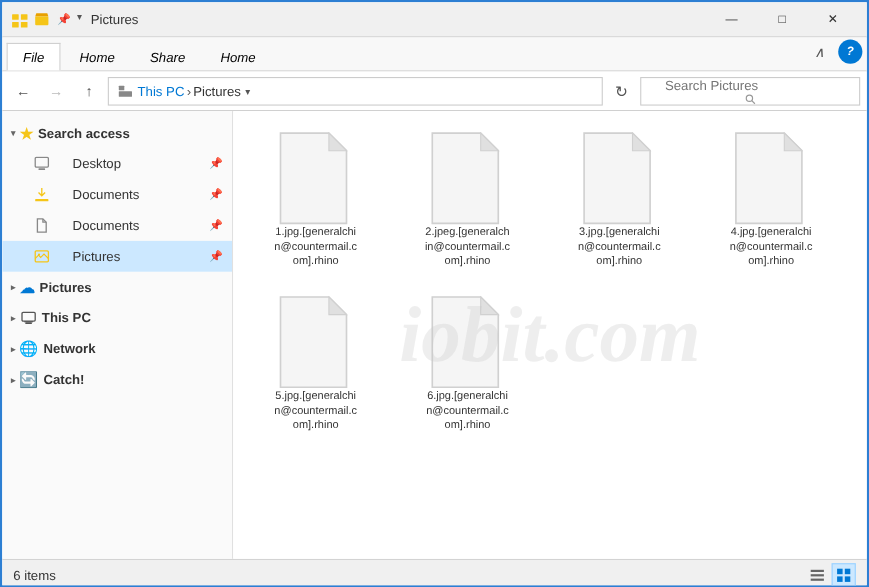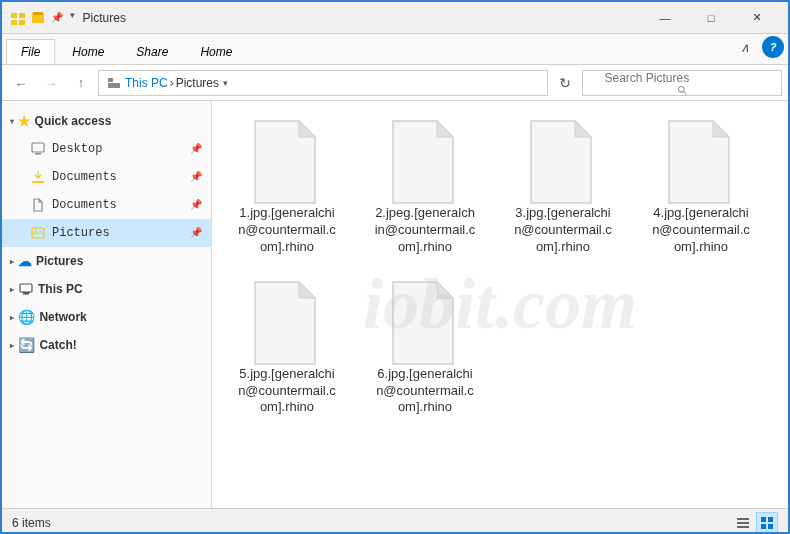--- a/index.html
+++ b/index.html
@@ -167,22 +167,21 @@
       flex-shrink: 0;
     }
     .sidebar-item {
       display: flex;
       align-items: center;
       height: 28px;
       padding: 0 8px 0 16px;
       cursor: pointer;
       font-size: 12px;
       color: #333;
-      gap: 6px;
-      font-family: Liberation Mono, monospace;
+      gap: 20px;
     }
     .sidebar-item.active { background: #cce8ff; }
     .sidebar-section-header {
       display: flex;
       align-items: center;
       height: 28px;
       padding: 0 8px;
       cursor: pointer;
       font-size: 12px;
       color: #333;
@@ -221,21 +220,21 @@
     .file-item {
       display: flex;
       flex-direction: column;
       align-items: center;
       padding: 8px 4px;
       cursor: pointer;
       border-radius: 2px;
       width: 130px;
     }
     .file-name {
-      font-size: 13px;
+      font-size: 10px;
       text-align: center;
       color: #333;
       word-break: break-word;
       line-height: 1.3;
       max-width: 120px;
     }
 
     
     .doc-icon {
       width: 72px;
@@ -361,21 +360,21 @@
   </div>
 </div>
 
 <div class="main-layout">
 
   <div class="sidebar">
 
     <div class="sidebar-section-header">
       <span class="chevron">▾</span>
       <span style="color:#f5c518;font-size:14px;">★</span>
-      <span>Quick access</span>
+      <span>Search access</span>
     </div>
     <div class="sidebar-item sidebar-child">
       <span class="sidebar-icon">
         <svg width="14" height="14" viewBox="0 0 14 14">
             <rect x="1" y="1" width="12" height="9" rx="1" fill="none" stroke="#888" stroke-width="1.2"></rect>
             <rect x="4" y="11" width="6" height="1.5" rx="0.5" fill="#888"></rect>
           </svg>
       </span>
       <span>Desktop</span>
       <span class="pin-icon">📌</span>

